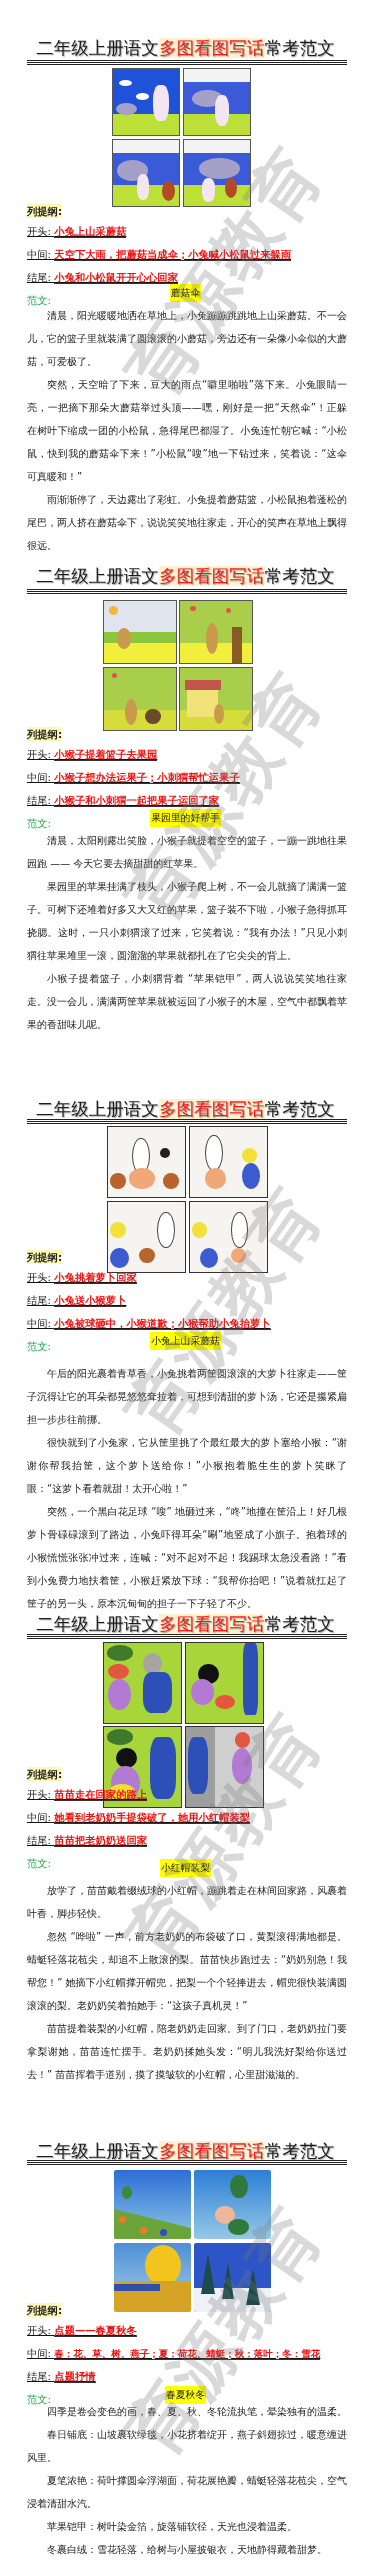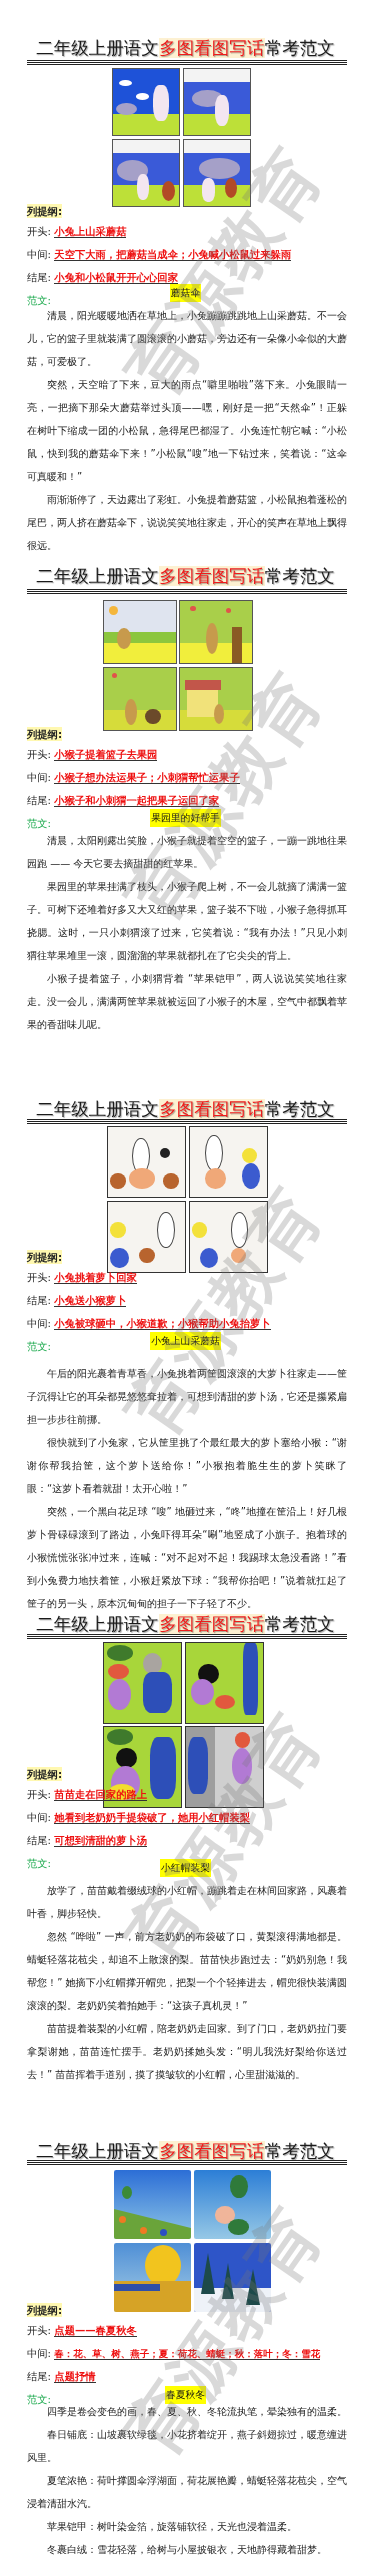--- a/index.html
+++ b/index.html
@@ -82,20 +82,21 @@
     background: #fff8b0;
     color: #222;
     line-height: 14.4px;
     margin-bottom: 5.2px;
   }
   .outline .row {
     font-size: 10.3px;
     line-height: 15.5px;
     height: 23px;
     white-space: nowrap;
+    text-decoration: underline;
   }
   .outline .row .lbl { color: #222; }
   .outline .row .val {
     color: #ee1111;
     font-weight: bold;
     border-bottom: 1px solid #333;
     padding-bottom: 0.5px;
   }
   .outline .fanwen {
     font-size: 10.3px;
@@ -331,21 +332,21 @@
       <div class="blob" style="left:2.1px;top:10.3px;width:20.6px;height:57px;background:#2d4fb8;border-radius:30%;"></div>
       <div class="blob" style="left:49px;top:5.2px;width:15.5px;height:15.5px;background:#e2583e;"></div>
       <div class="blob" style="left:46px;top:20.6px;width:20.6px;height:36px;background:#b27ad4;"></div>
     </div>
   </div>
 
   <div class="outline" style="top:232px;">
     <div class="head">列提纲:</div>
     <div class="row"><span class="lbl">开头:</span> <span class="val">苗苗走在回家的路上</span></div>
     <div class="row"><span class="lbl">中间:</span> <span class="val">她看到老奶奶手提袋破了，她用小红帽装梨</span></div>
-    <div class="row"><span class="lbl">结尾:</span> <span class="val">可想到清甜的萝卜汤</span></div>
+    <div class="row"><span class="lbl">结尾:</span> <span class="val">苗苗把老奶奶送回家</span></div>
     <div class="fanwen">范文:</div>
   </div>
 
   <div class="story-title" style="top:324px;"><span>小红帽装梨</span></div>
 
   <div class="body-text" style="top:344px;">
     <p>放学了，苗苗戴着缀绒球的小红帽，蹦跳着走在林间回家路，风裹着叶香，脚步轻快。</p>
     <p>忽然 “哗啦” 一声，前方老奶奶的布袋破了口，黄梨滚得满地都是。蜻蜓轻落花苞尖，却追不上散滚的梨。苗苗快步跑过去：“奶奶别急！我帮您！” 她摘下小红帽撑开帽兜，把梨一个个轻捧进去，帽兜很快装满圆滚滚的梨。老奶奶笑着拍她手：“这孩子真机灵！”</p>
     <p>苗苗提着装梨的小红帽，陪老奶奶走回家。到了门口，老奶奶拉门要拿梨谢她，苗苗连忙摆手。老奶奶揉她头发：“明儿我洗好梨给你送过去！” 苗苗挥着手道别，摸了摸皱软的小红帽，心里甜滋滋的。</p>
   </div>

